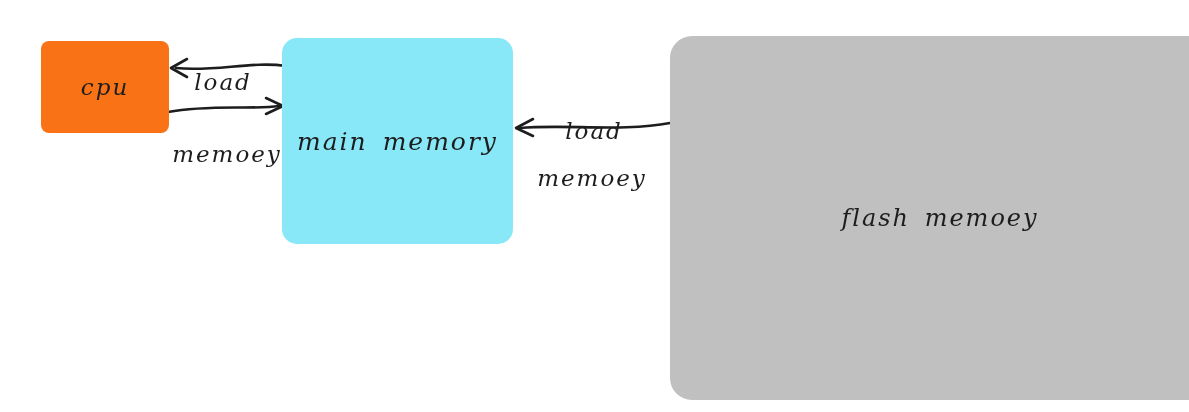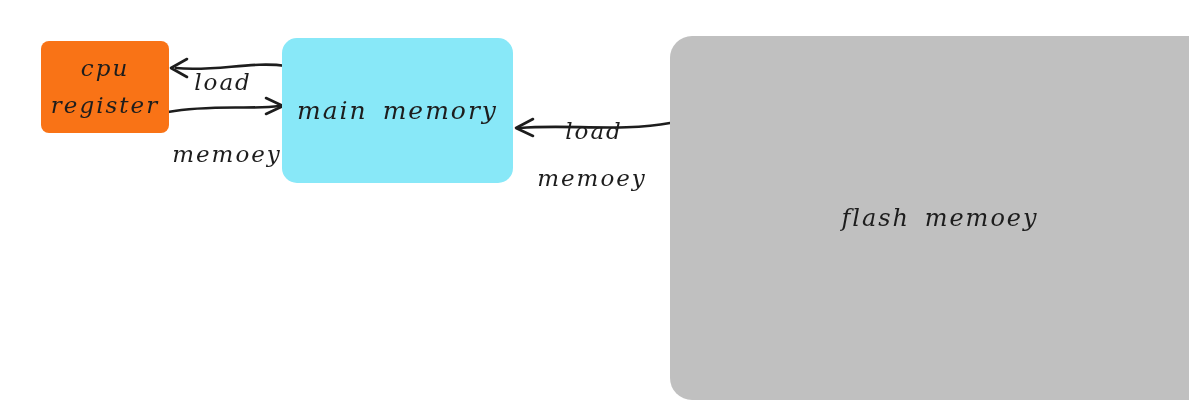--- a/index.html
+++ b/index.html
@@ -48,21 +48,21 @@
     width: 128px;
     height: 92px;
     border-radius: 8px;
     font-size: 23px;
     line-height: 37px;
   }
   .node-mm {
     left: 282px;
     top: 38px;
     width: 231px;
-    height: 145px;
+    height: 206px;
     border-radius: 15px;
     font-size: 25px;
   }
   .node-fm {
     left: 670px;
     top: 36px;
     width: 540px;
     height: 364px;
     border-radius: 22px;
     font-size: 24px;
@@ -98,21 +98,20 @@
     </g>
 
     <g>
       <path d="M 670 123 C 624 132 564 124 520 128"></path>
       <polyline points="533,119 516,128 533,136"></polyline>
     </g>
   </svg>
 
   <div class="node node-cpu" style="background-color: #f97316;">
     <div>cpu</div>
-    <div>register</div>
   </div>
 
   <div class="node node-mm" style="background-color: rgb(136, 232, 248);">
     <div>main memory</div>
   </div>
 
   <div class="node node-fm" style="background-color: rgb(192, 192, 192);">
     <div>flash memoey</div>
   </div>
 

